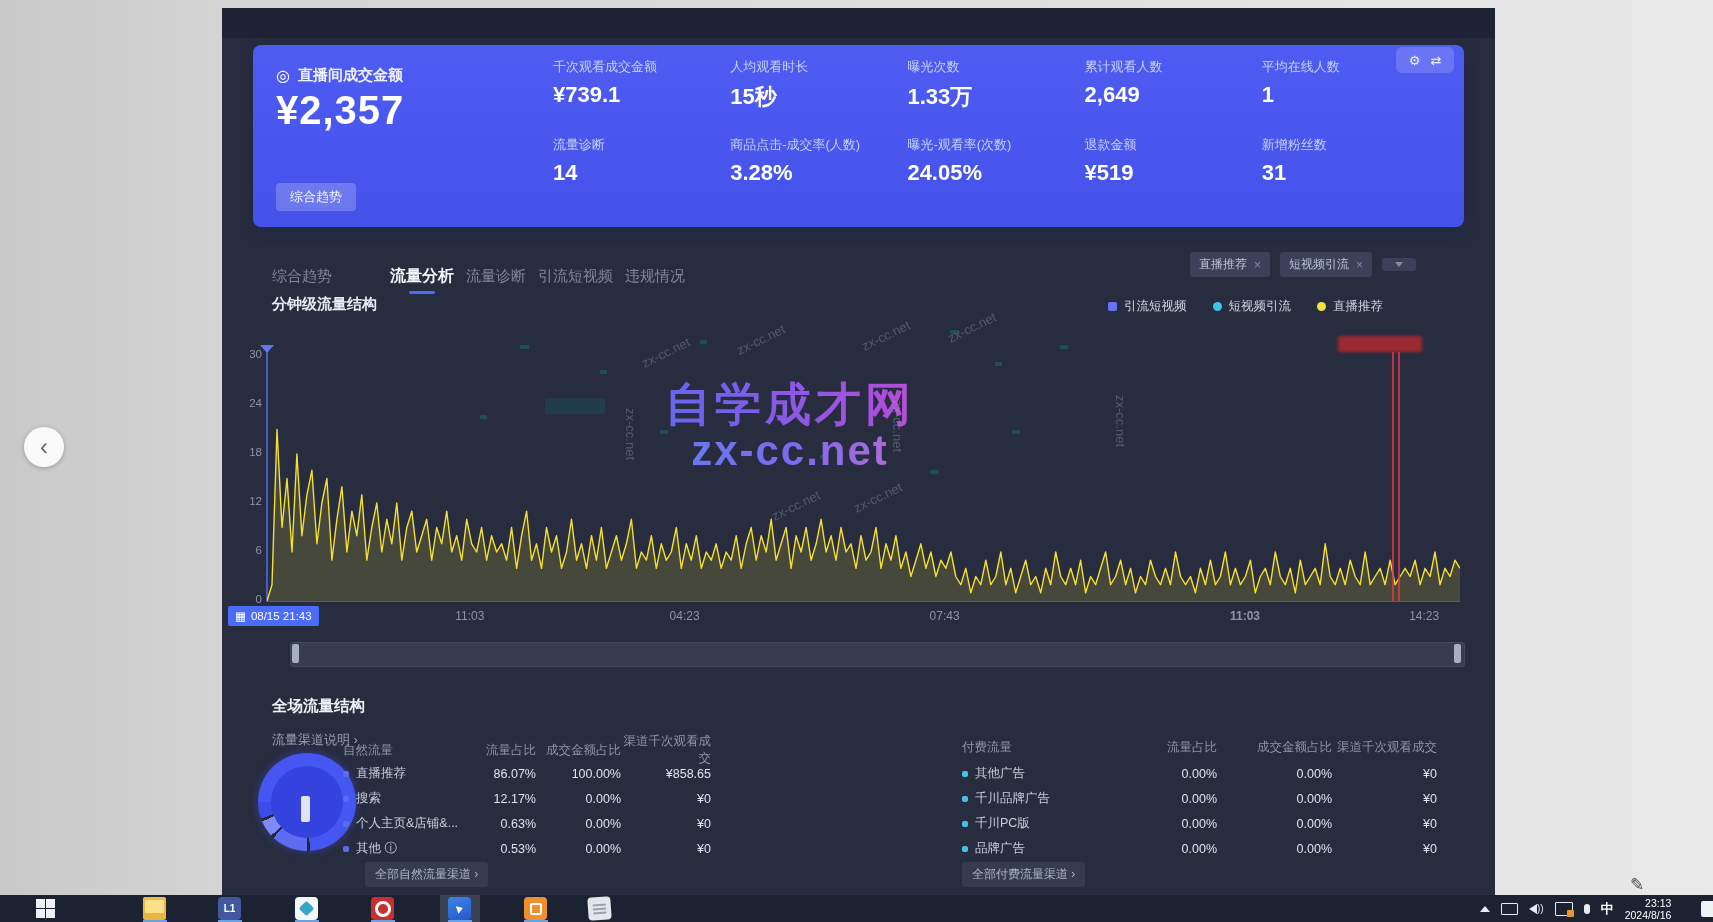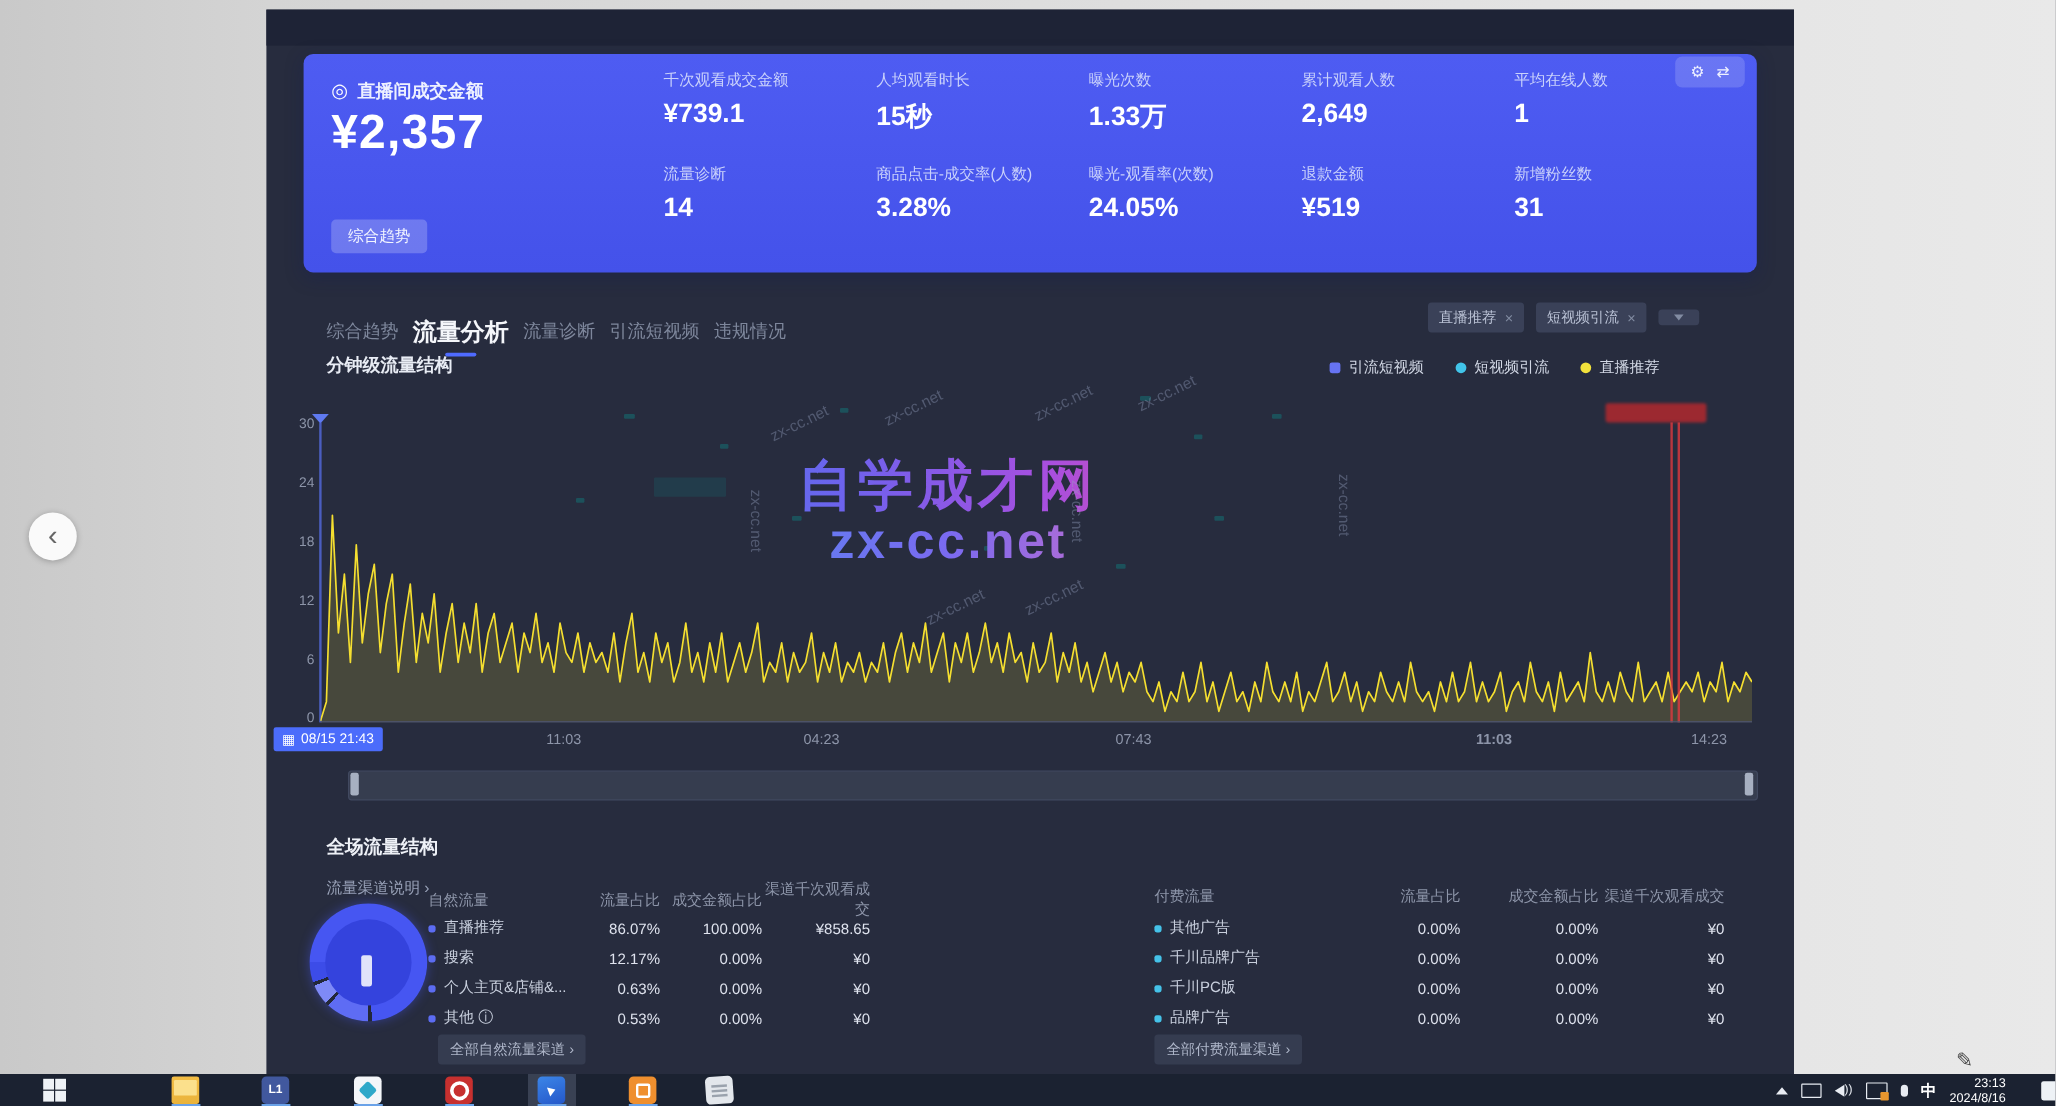--- a/index.html
+++ b/index.html
@@ -23,21 +23,21 @@
            grid-template-columns:repeat(5,1fr);grid-template-rows:1fr 1fr;row-gap:4px;}
   .metric .lbl{font-size:13px;color:#c9d1fb;margin-bottom:6px;}
   .metric .val{font-size:22px;color:#fff;font-weight:700;}
   .corner-pill{left:1396px;top:47px;width:58px;height:26px;border-radius:6px;background:rgba(255,255,255,.16);
                display:flex;align-items:center;justify-content:center;gap:10px;color:#eef1ff;font-size:13px;}
   .corner-pill span{cursor:pointer;}
 
   
   .tabs{left:272px;top:262px;display:flex;gap:12px;align-items:center;height:28px;}
   .tab{font-size:15px;color:#7e879c;cursor:pointer;position:relative;}
-  .tab.active{color:#f4f6fa;font-weight:700;font-size:20px;}
+  .tab.active{color:#f4f6fa;font-weight:700;font-size:16px;margin-left:46px;}
   .tab.active::after{content:"";position:absolute;left:50%;transform:translateX(-50%);bottom:-7px;width:26px;height:3px;border-radius:2px;background:#4f6bff;}
 
   
   .tagrow{left:1190px;top:252px;display:flex;gap:10px;align-items:center;}
   .ftag{background:#3a4158;border-radius:3px;padding:4px 9px;font-size:12px;color:#b9c1d4;display:flex;gap:7px;align-items:center;cursor:pointer;}
   .ftag .x{color:#828ca2;font-size:12px;cursor:pointer;}
   .ftag.mini{width:16px;justify-content:center;}
   .chev{width:0;height:0;border-left:4px solid transparent;border-right:4px solid transparent;border-top:5px solid #828ca2;}
 
   
@@ -257,21 +257,21 @@
   <div class="abs slider"></div>
   <div class="abs handle" style="left:292px;"></div>
   <div class="abs handle" style="left:1454px;"></div>
 
   <div class="abs sec-title">全场流量结构</div>
   <div class="abs ch-note">流量渠道说明 ›</div>
   <div class="abs donut"></div>
   <div class="abs donut-in"></div>
   <div class="abs donut-tag"></div>
 
-  <div class="abs ttable" style="left:357px;top:733px;width:368px;">
+  <div class="abs ttable" style="left:343px;top:733px;width:368px;">
     <div class="trow nat th" style="height:28px;">
       <div>自然流量</div>
       <div class="num">流量占比</div>
       <div class="num">成交金额占比</div>
       <div class="num">渠道千次观看成交</div>
     </div>
     <div class="trow nat">
       <div class="namecell">
           <span class="dot blue"></span>
           <span>直播推荐</span>

